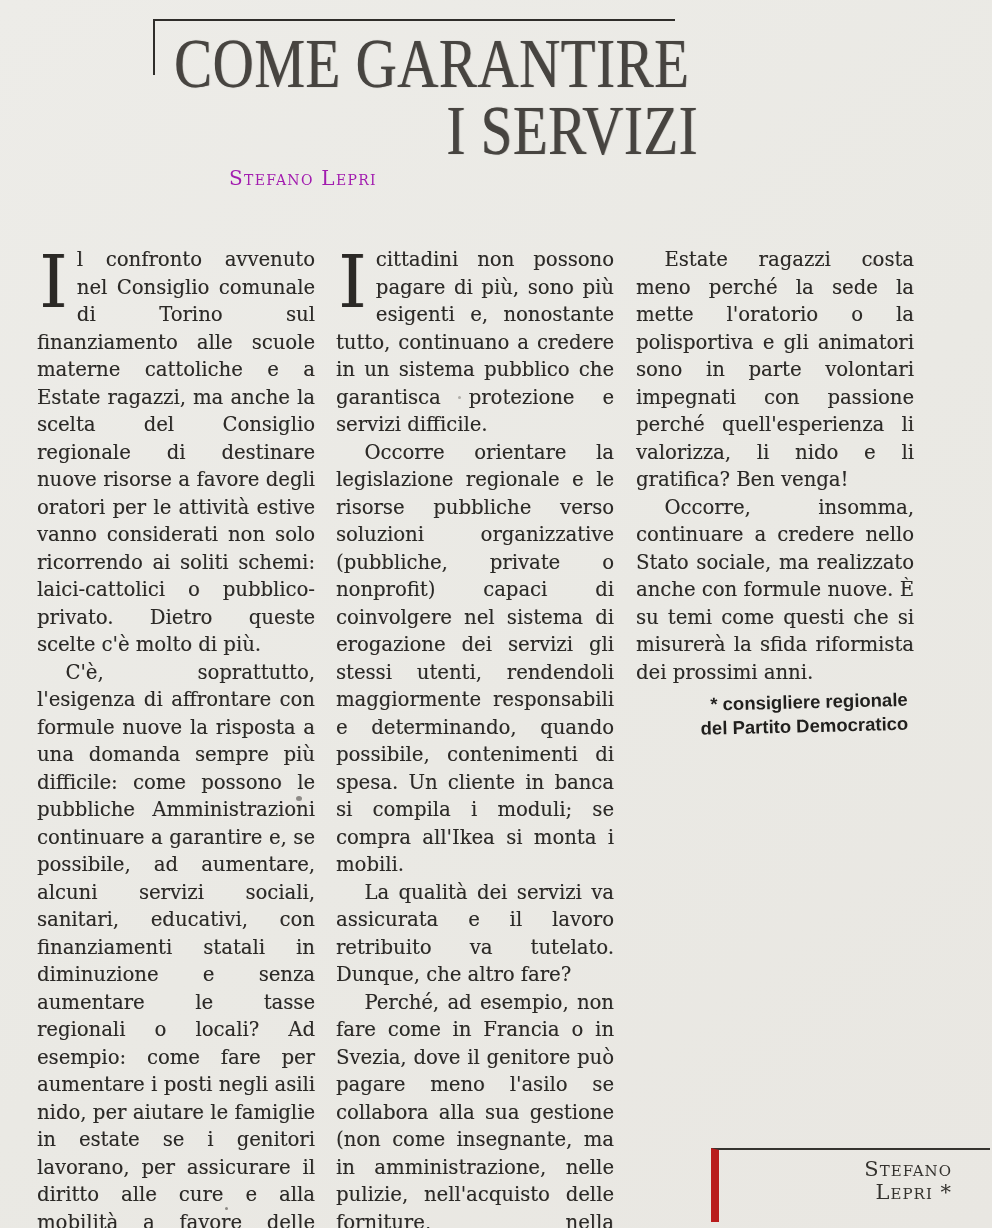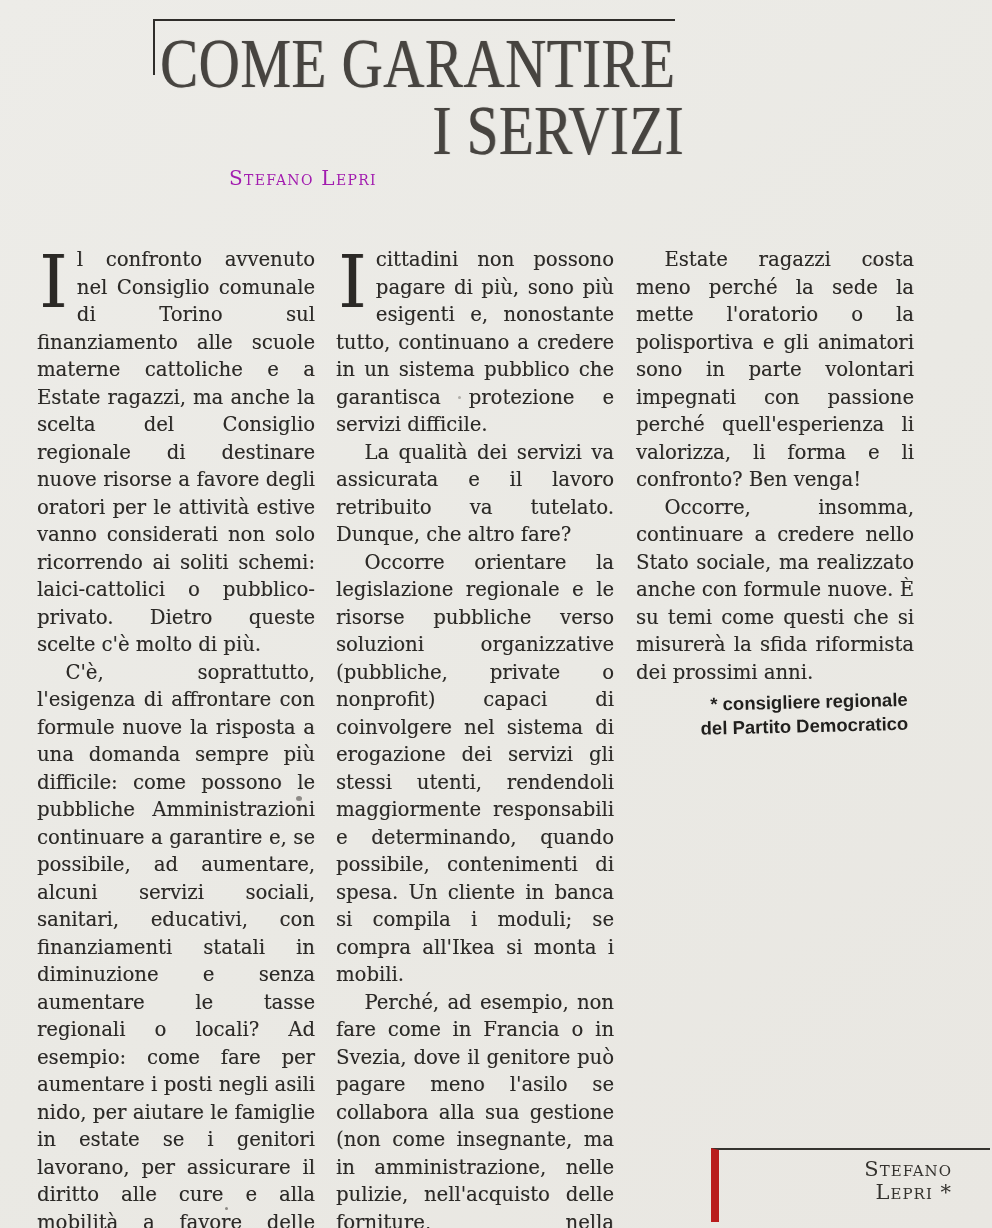--- a/index.html
+++ b/index.html
@@ -24,21 +24,21 @@
     background: #2f2d2a;
   }
   .title-vrule {
     position: absolute;
     left: 153px; top: 19px;
     width: 2px; height: 56px;
     background: #2f2d2a;
   }
   .title-block {
     position: absolute;
-    left: 160px; top: 28px;
+    left: 174px; top: 28px;
     width: 524px;
   }
   .title-line {
     font-family: "Liberation Serif", serif;
     font-weight: 400;
     font-size: 57px;
     line-height: 57px;
     color: #474440;
     white-space: nowrap;
     letter-spacing: 0.5px;
@@ -150,28 +150,28 @@
     <span class="dropcap">I</span><span>l confronto avvenuto nel Consiglio comunale di Torino sul finanziamento alle scuole materne cattoliche e a Estate ragazzi, ma anche la scelta del Consiglio regionale di destinare nuove risorse a favore degli oratori per le attività estive vanno considerati non solo ricorrendo ai soliti schemi: laici-cattolici o pubblico-privato. Dietro queste scelte c'è molto di più.</span>
   </p>
   <p>C'è, soprattutto, l'esigenza di affrontare con formule nuove la risposta a una domanda sempre più difficile: come possono le pubbliche Amministrazioni continuare a garantire e, se possibile, ad aumentare, alcuni servizi sociali, sanitari, educativi, con finanziamenti statali in diminuzione e senza aumentare le tasse regionali o locali? Ad esempio: come fare per aumentare i posti negli asili nido, per aiutare le famiglie in estate se i genitori lavorano, per assicurare il diritto alle cure e alla mobilità a favore delle persone disabili?</p>
 
 </div>
 
 <div class="col col-2">
   <p class="lead">
     <span class="dropcap">I</span><span>cittadini non possono pagare di più, sono più esigenti e, nonostante tutto, continuano a credere in un sistema pubblico che garantisca protezione e servizi difficile.</span>
   </p>
+  <p>Occorre orientare la legislazione regionale e le risorse pubbliche verso soluzioni organizzative (pubbliche, private o nonprofit) capaci di coinvolgere nel sistema di erogazione dei servizi gli stessi utenti, rendendoli maggiormente responsabili e determinando, quando possibile, contenimenti di spesa. Un cliente in banca si compila i moduli; se compra all'Ikea si monta i mobili.</p>
   <p>La qualità dei servizi va assicurata e il lavoro retribuito va tutelato. Dunque, che altro fare?</p>
-  <p>Occorre orientare la legislazione regionale e le risorse pubbliche verso soluzioni organizzative (pubbliche, private o nonprofit) capaci di coinvolgere nel sistema di erogazione dei servizi gli stessi utenti, rendendoli maggiormente responsabili e determinando, quando possibile, contenimenti di spesa. Un cliente in banca si compila i moduli; se compra all'Ikea si monta i mobili.</p>
   <p>Perché, ad esempio, non fare come in Francia o in Svezia, dove il genitore può pagare meno l'asilo se collabora alla sua gestione (non come insegnante, ma in amministrazione, nelle pulizie, nell'acquisto delle forniture, nella manutenzione)?</p>
 
 </div>
 
 <div class="col col-3">
-  <p>Estate ragazzi costa meno perché la sede la mette l'oratorio o la polisportiva e gli animatori sono in parte volontari impegnati con passione perché quell'esperienza li valorizza, li forma e li confronto? Ben venga!</p>
+  <p>Estate ragazzi costa meno perché la sede la mette l'oratorio o la polisportiva e gli animatori sono in parte volontari impegnati con passione perché quell'esperienza li valorizza, li nido e li gratifica? Ben venga!</p>
   <p>Occorre, insomma, continuare a credere nello Stato sociale, ma realizzato anche con formule nuove. È su temi come questi che si misurerà la sfida riformista dei prossimi anni.</p>
   <div class="footnote">
     <div>* consigliere regionale</div>
     <div>del Partito Democratico</div>
   </div>
 </div>
 
 <div class="sig-box">
   <div>Stefano</div>
   <div>Lepri *</div>

